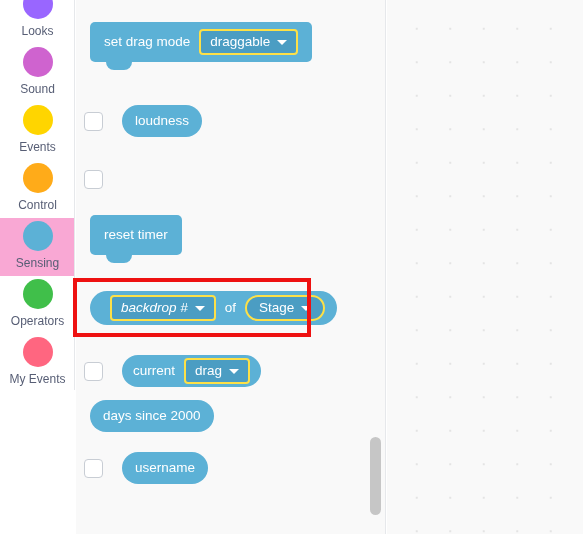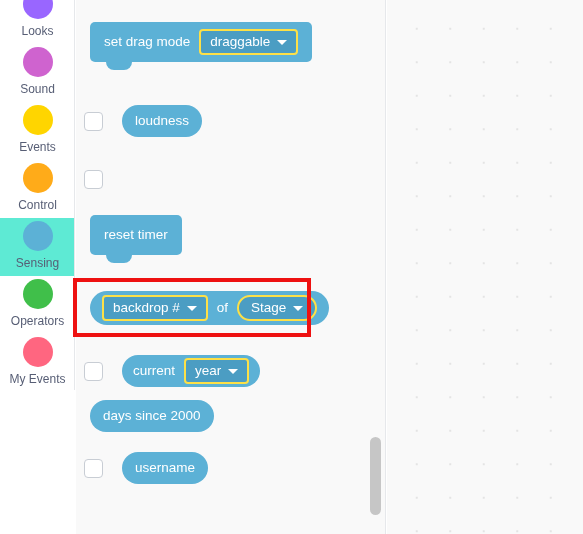--- a/index.html
+++ b/index.html
@@ -40,21 +40,21 @@
     width: 75px;
     height: 58px;
     display: flex;
     flex-direction: column;
     align-items: center;
     justify-content: flex-start;
     box-sizing: border-box;
     cursor: pointer;
   }
   .cat-item.selected {
-    background: #5eead4;
+    background: #f9a8d4;
   }
   .cat-dot {
     width: 30px;
     height: 30px;
     border-radius: 50%;
     margin-top: 3px;
     flex: none;
   }
   .cat-label {
     font-size: 12px;
@@ -302,38 +302,38 @@
     </div>
 
     <div class="palette-row" style="left:14px; top:215px;">
       <div class="blk stack">
         <span class="txt">reset timer</span>
       </div>
     </div>
 
     <div class="palette-row" style="left:14px; top:291px;">
       <div class="blk reporter" style="padding:0 12px; height:34px;">
-        <span class="field" style="margin-left:0;">
+        <span class="field" style="margin-left:8px;font-style:italic;">
           <span>backdrop #</span>
           <span class="arrow"></span>
         </span>
         <span class="of-txt">of</span>
         <span class="field oval">
           <span>Stage</span>
           <span class="arrow"></span>
         </span>
       </div>
     </div>
 
     <div class="palette-row" style="left:8px; top:355px;">
       <div class="monitor-checkbox"></div>
       <div class="blk reporter" style="margin-left:19px; padding:0 11px;">
         <span class="txt">current</span>
         <span class="field">
-          <span>year</span>
+          <span>drag</span>
           <span class="arrow"></span>
         </span>
       </div>
     </div>
 
     <div class="palette-row" style="left:14px; top:400px;">
       <div class="blk reporter">
         <span class="txt">days since 2000</span>
       </div>
     </div>

